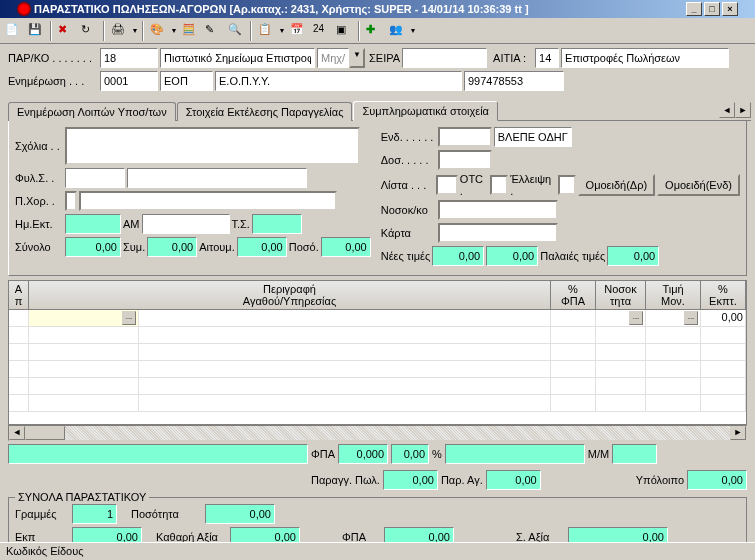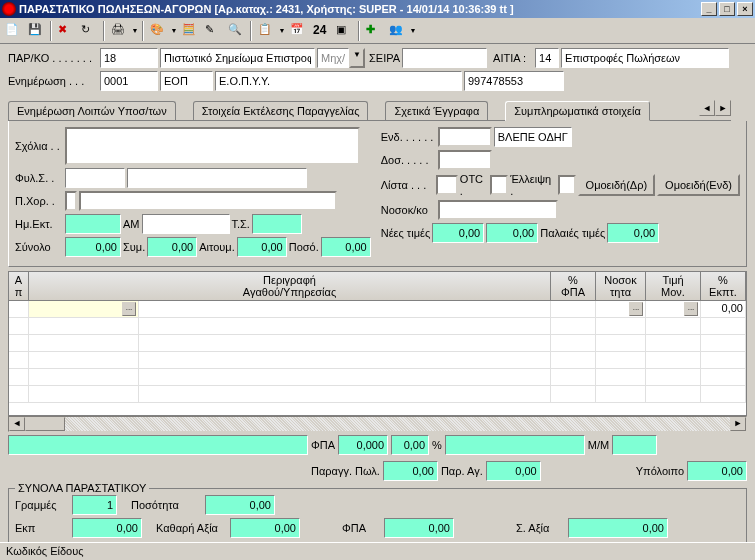--- a/index.html
+++ b/index.html
@@ -1,39 +1,39 @@
 <!DOCTYPE html>
 <html><head>
 <meta charset="utf-8">
 <style>
 * { box-sizing: border-box; margin: 0; padding: 0; font-family: Tahoma, Arial, sans-serif; font-size: 11px; }
 body { background: #d4d0c8; width: 755px; height: 560px; overflow: hidden; position: relative; }
 
-.titlebar { background: linear-gradient(to right, #0a246a, #a6caf0); height: 18px; display: flex; align-items: center; padding: 0 2px; color: #fff; font-weight: bold; }
+.titlebar { background: linear-gradient(to right, #0a246a, #a6caf0); height: 18px; display: flex; align-items: center; padding: 0 17px; color: #fff; font-weight: bold; }
 .titlebar .icon { width: 14px; height: 14px; background: radial-gradient(circle, #f00 40%, #800 70%); border-radius: 50%; margin-right: 3px; }
 .titlebar .title { flex: 1; white-space: nowrap; overflow: hidden; }
 .titlebar .winbtn { width: 16px; height: 14px; background: #d4d0c8; border: 1px solid; border-color: #fff #404040 #404040 #fff; margin-left: 2px; text-align: center; line-height: 12px; font-family: Arial; font-weight: bold; font-size: 9px; color: #000; cursor: pointer; }
 
 .toolbar { height: 26px; background: #d4d0c8; border-bottom: 1px solid #808080; display: flex; align-items: center; padding: 0 2px; gap: 1px; }
 .tbtn { width: 22px; height: 22px; border: 1px solid transparent; display: flex; align-items: center; justify-content: center; cursor: pointer; }
 .tsep { width: 2px; height: 20px; border-left: 1px solid #808080; border-right: 1px solid #fff; margin: 0 2px; }
 .tdrop { width: 8px; text-align: center; font-size: 7px; }
 
 .form-area { padding: 4px 8px; background: #d4d0c8; }
 .row { display: flex; align-items: center; margin-bottom: 3px; gap: 2px; }
 .lbl { color: #000; }
 .field { height: 20px; border: 1px solid; border-color: #808080 #fff #fff #808080; background: #fff; padding: 2px 3px; }
 .field-sunken { border: 2px inset #d4d0c8; background: #fff; padding: 1px 3px; height: 20px; }
 .cyan { background: #7fffd4; }
 .btn { height: 22px; border: 2px outset #d4d0c8; background: #d4d0c8; padding: 0 6px; cursor: pointer; }
 .combo { display: inline-flex; }
 .combo .field { flex: 1; }
 .combo .drop { width: 16px; background: #d4d0c8; border: 2px outset #d4d0c8; text-align: center; font-size: 8px; cursor: pointer; }
 
-.tabs { display: flex; align-items: flex-start; border-bottom: 1px solid #808080; margin: 2px 24px 0 8px; position: relative; gap: 16px; }
+.tabs { display: flex; align-items: center; border-bottom: 1px solid #808080; margin: 2px 4px 0 8px; position: relative; }
 .tab { padding: 3px 8px; border: 1px solid #808080; border-bottom: none; background: #d4d0c8; margin-right: 1px; cursor: pointer; position: relative; top: 1px; border-radius: 3px 3px 0 0; }
 .tab.active { background: #d4d0c8; border-top: 1px solid #fff; border-left: 1px solid #fff; z-index: 2; top: 1px; border-bottom: 1px solid #d4d0c8; }
 .tab-nav { margin-left: auto; display: flex; }
 .tab-nav button { width: 16px; height: 16px; border: 1px outset #d4d0c8; background: #d4d0c8; font-size: 9px; cursor: pointer; }
 
 .tab-content { margin: 0 8px; border: 1px solid; border-color: #fff #808080 #808080 #fff; border-top: none; padding: 6px; background: #d4d0c8; }
 
 .grid-header { display: flex; border: 1px solid #808080; background: #d4d0c8; }
 .gh { border-right: 1px solid #808080; text-align: center; padding: 2px; display: flex; flex-direction: column; justify-content: center; background: linear-gradient(to bottom, #e8e8e8, #d4d0c8); }
 .grid-body { border: 1px solid #808080; border-top: none; background: #fff; height: 115px; overflow-y: auto; }
@@ -99,21 +99,21 @@
     </div>
   <div class="tsep"></div>
   <div class="tbtn">
       <span class="ic">📋</span>
     </div>
   <div class="tdrop">▼</div>
   <div class="tbtn">
       <span class="ic">📅</span>
     </div>
   <div class="tbtn">
-      <span class="ic" style="font-size:12px;font-weight:bold">24</span>
+      <span class="ic" style="font-size:10px;font-weight:normal">24</span>
     </div>
   <div class="tbtn">
       <span class="ic">▣</span>
     </div>
   <div class="tsep"></div>
   <div class="tbtn">
       <span class="ic" style="color:#080;font-weight:bold">✚</span>
     </div>
   <div class="tbtn">
       <span class="ic">👥</span>
@@ -141,21 +141,20 @@
     <input class="field" style="width: 58px;" value="0001">
     <input class="field" style="width: 53px;" value="ΕΟΠ">
     <input class="field" style="width: 247px;" value="Ε.Ο.Π.Υ.Υ.">
     <input class="field" style="width: 100px;" value="997478553">
   </div>
 </div>
 
 <div class="tabs">
   <div class="tab">Ενημέρωση Λοιπών Υποσ/των</div>
   <div class="tab">Στοιχεία Εκτέλεσης Παραγγελίας</div>
-  <div class="tab">Σχετικά Έγγραφα</div>
   <div class="tab active">Συμπληρωματικά στοιχεία</div>
   <div class="tab-nav">
     <button>◄</button>
     <button>►</button>
   </div>
 </div>
 
 <div class="tab-content">
   <div style="display:flex;gap:10px">
 
@@ -209,20 +208,24 @@
         <input class="field-sunken" style="width: 22px;">
         <span class="lbl">OTC .</span>
         <input class="field-sunken" style="width: 18px;">
         <span class="lbl">Έλλειψη .</span>
         <input class="field-sunken" style="width: 18px;">
         <button class="btn">Ομοειδή(Δρ)</button>
         <button class="btn">Ομοειδή(Ενδ)</button>
       </div>
       <div class="row">
         <span class="lbl" style="width:55px">Νοσοκ/κο</span>
+        <input class="field-sunken" style="width: 120px;">
+      </div>
+      <div class="row">
+        <span class="lbl" style="width:55px">Κάρτα</span>
         <input class="field-sunken" style="width: 120px;">
       </div>
       <div class="row">
         <span class="lbl">Νέες τιμές</span>
         <input class="field cyan txt-right" style="width: 52px;" value="0,00">
         <input class="field cyan txt-right" style="width: 52px;" value="0,00">
         <span class="lbl">Παλαιές τιμές</span>
         <input class="field cyan txt-right" style="width: 52px;" value="0,00">
       </div>
     </div>

